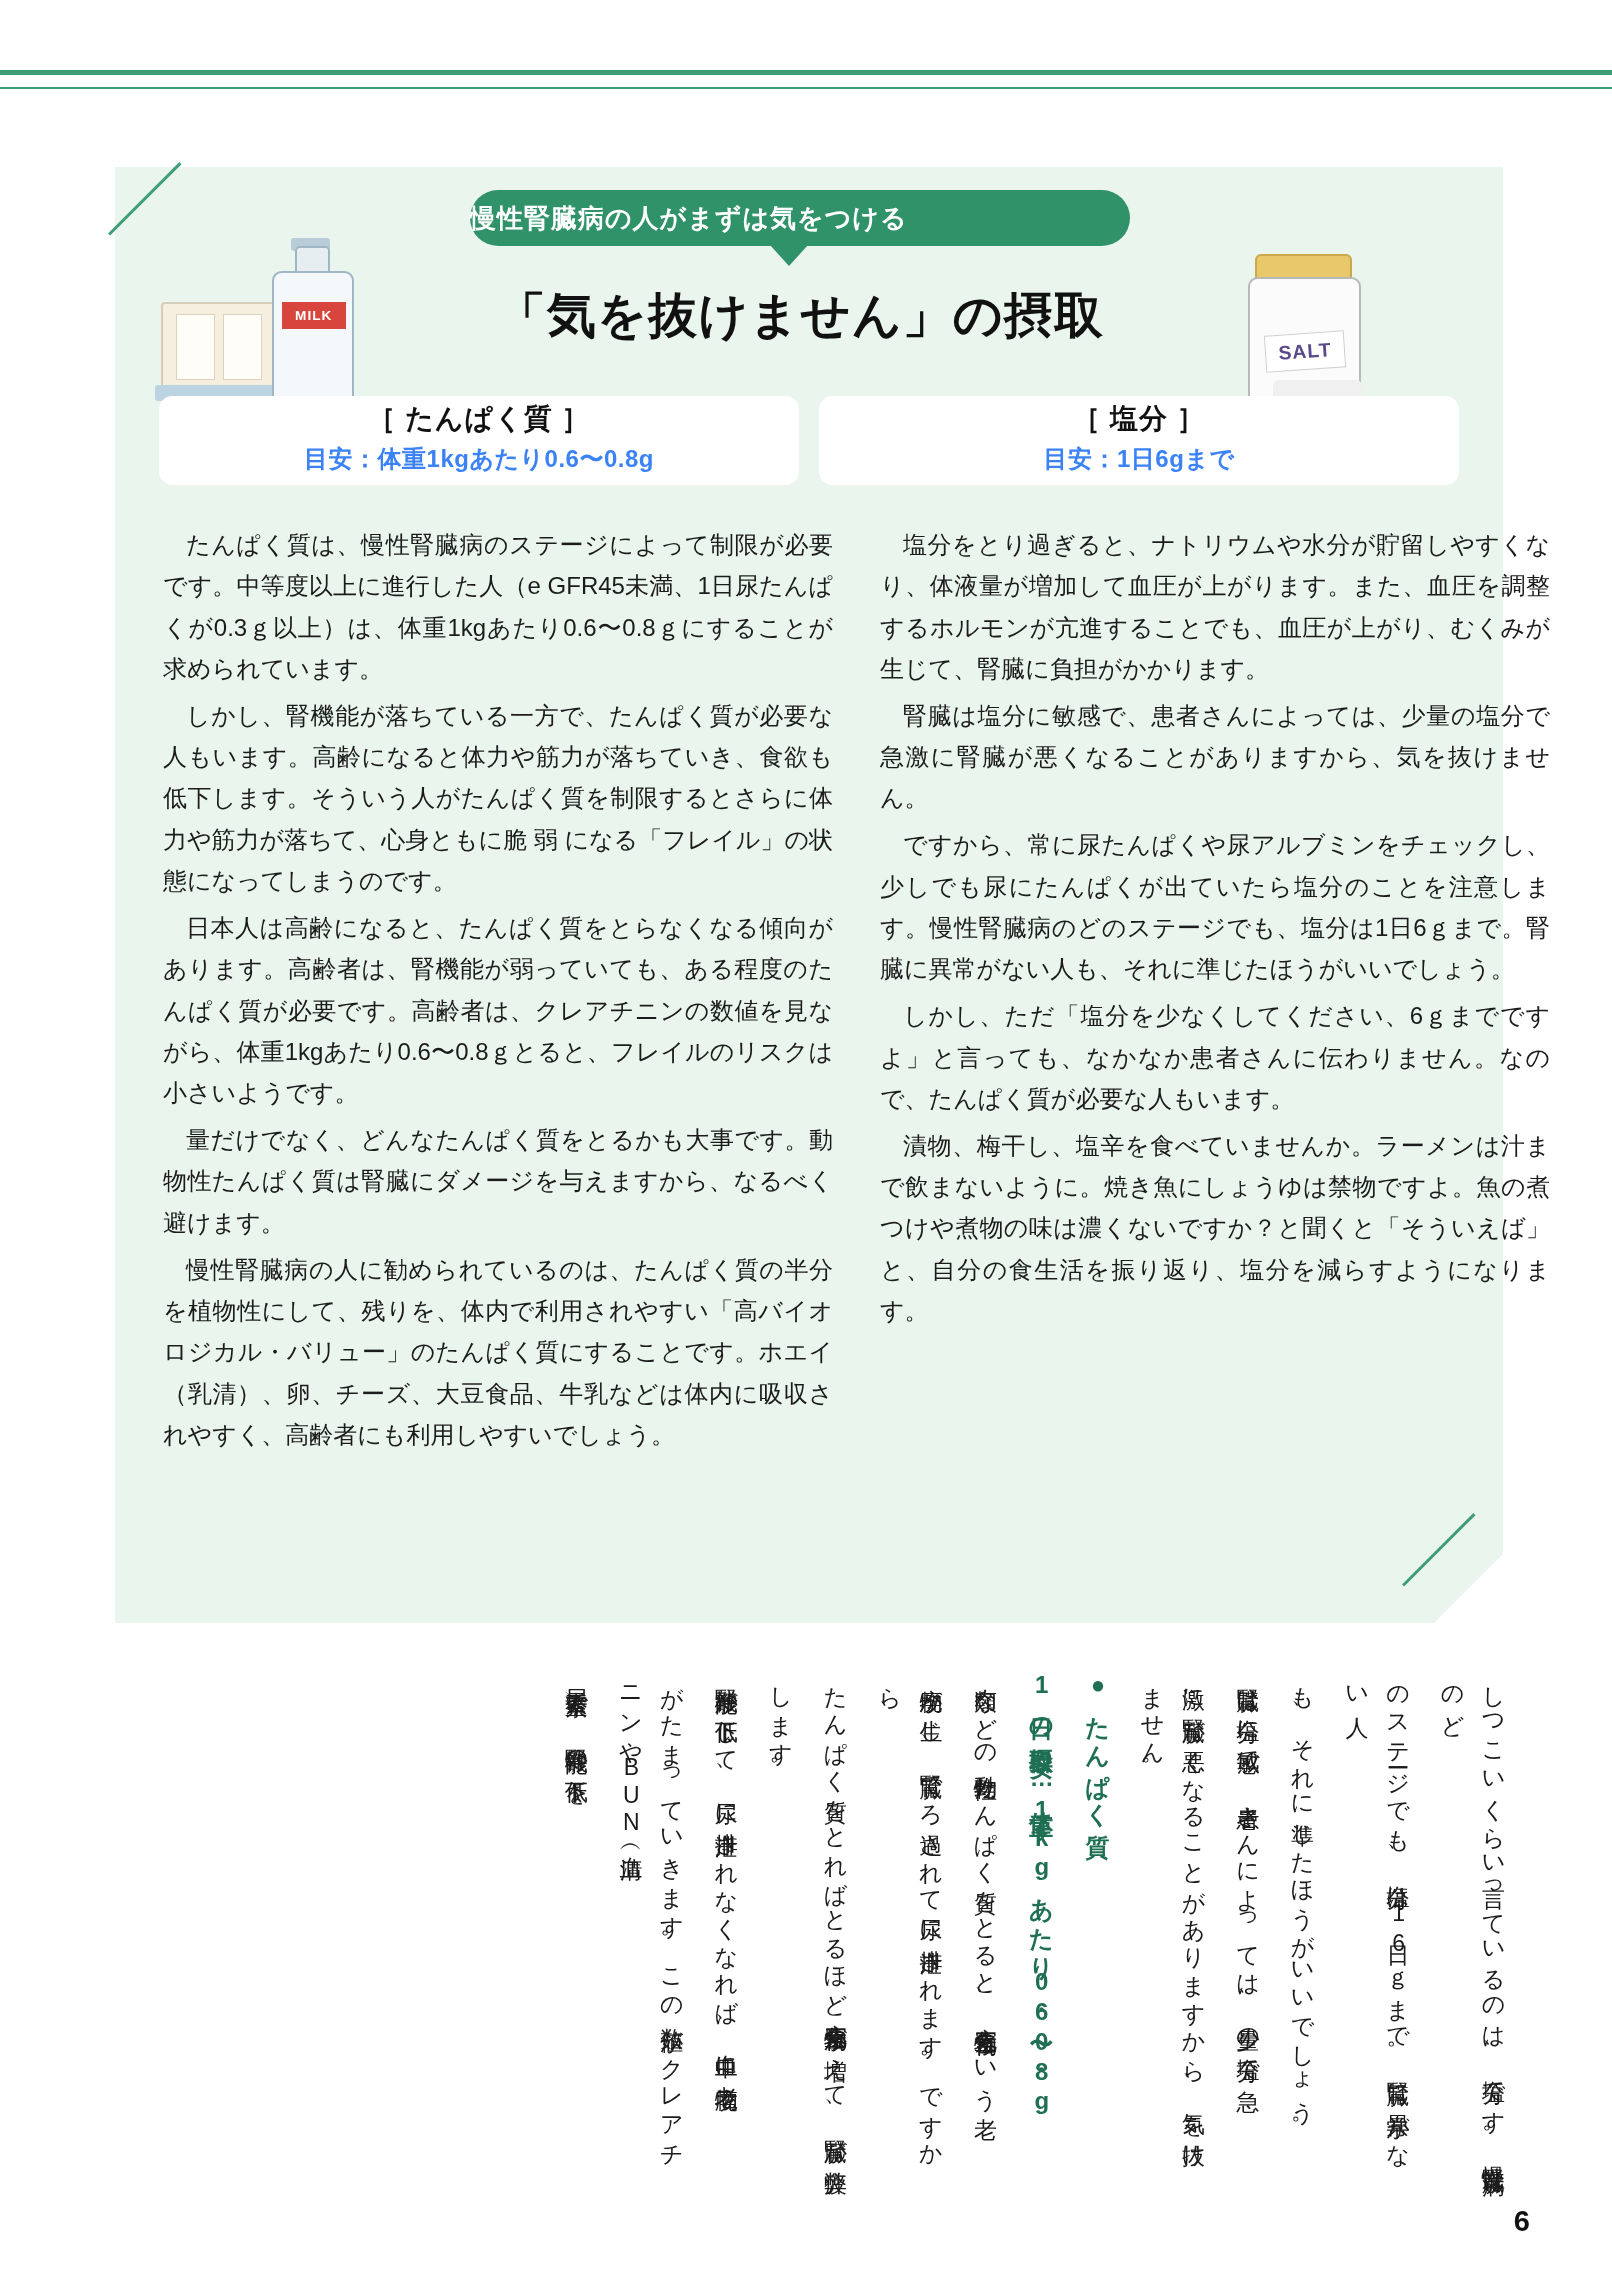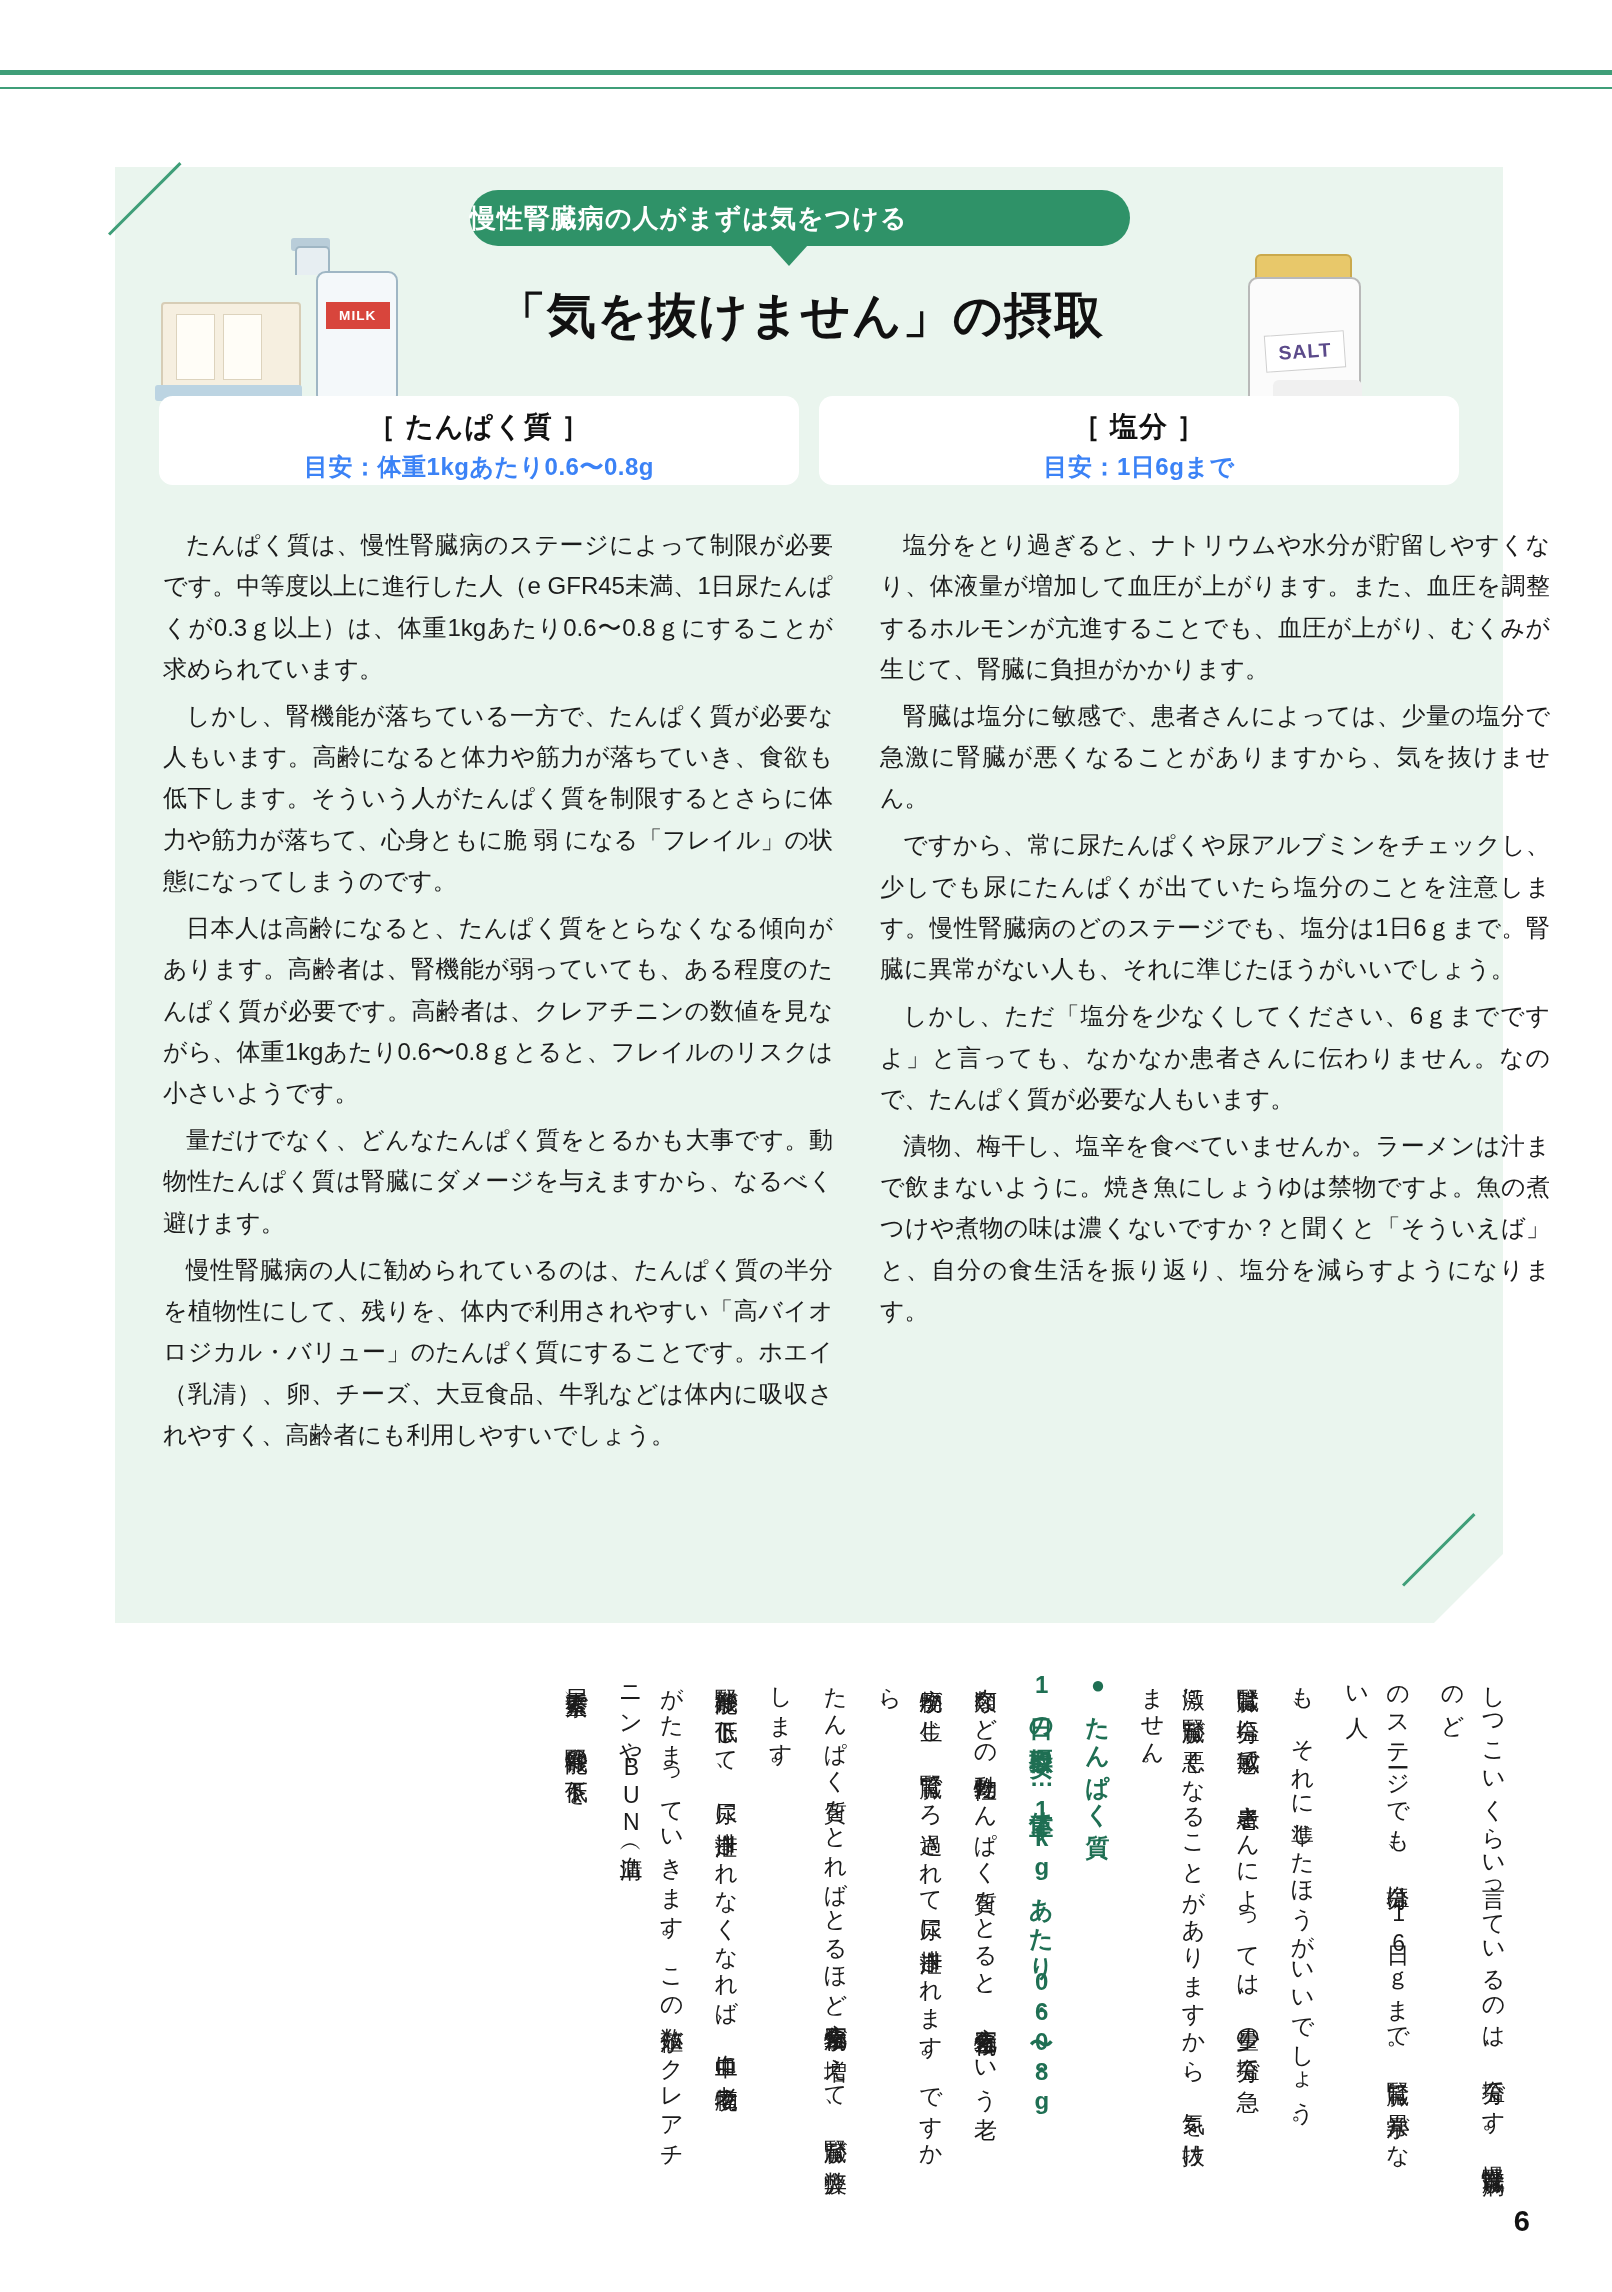--- a/index.html
+++ b/index.html
@@ -161,21 +161,20 @@
     width: 39px; height: 12.6px;
     background: #b9cdd9;
     border-radius: 2.9px;
   }
   .milk-body {
     position: absolute; left: 3.9px; top: 33px;
     width: 78px; height: 128px;
     background: #f4f8fa;
     border: 2.9px solid #9fb6c4;
     border-radius: 9.7px 9.7px 7.8px 7.8px;
-    margin-left: 44px;
   }
   .milk-label {
     position: absolute; left: 7.8px; top: 29px;
     width: 64px; height: 27px;
     background: #d8453c;
     display: flex; align-items: center; justify-content: center;
     color: #fff; font-size: 13.6px; font-weight: bold; letter-spacing: 1px;
   }
   .illus-salt {
     position: absolute;
@@ -220,21 +219,21 @@
     top: 396px;
     width: 640px;
     height: 89px;
     background: #ffffff;
     border-radius: 13.6px;
     text-align: center;
   }
   .col-head.left { left: 159px; }
   .col-head.right { left: 819px; }
   .col-head .ttl {
-    margin-top: 12px;
+    margin-top: 4px;
     font-size: 28px;
     font-weight: bold;
     color: #111;
     letter-spacing: 1px;
   }
   .col-head .sub {
     margin-top: 5px;
     font-size: 24px;
     font-weight: bold;
     color: #3b82f6;

